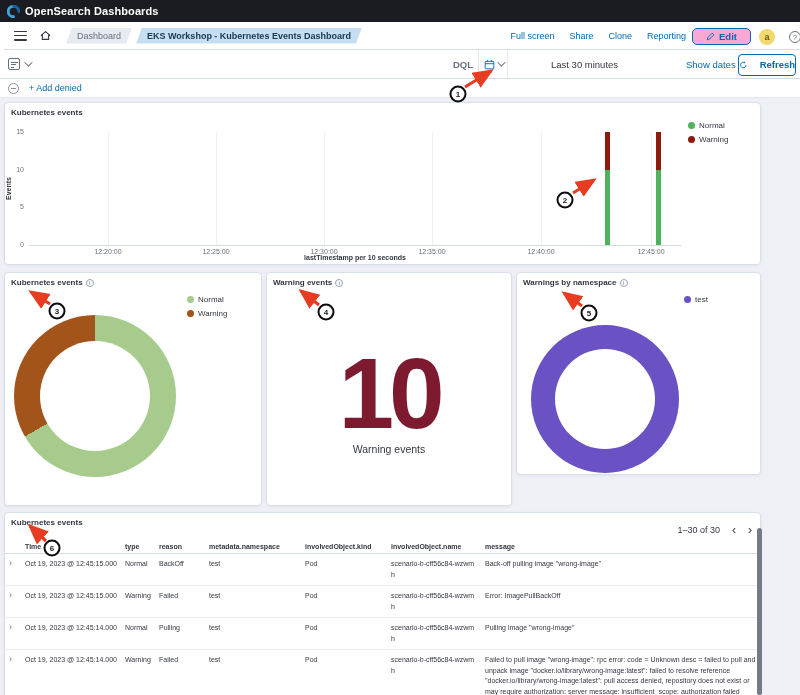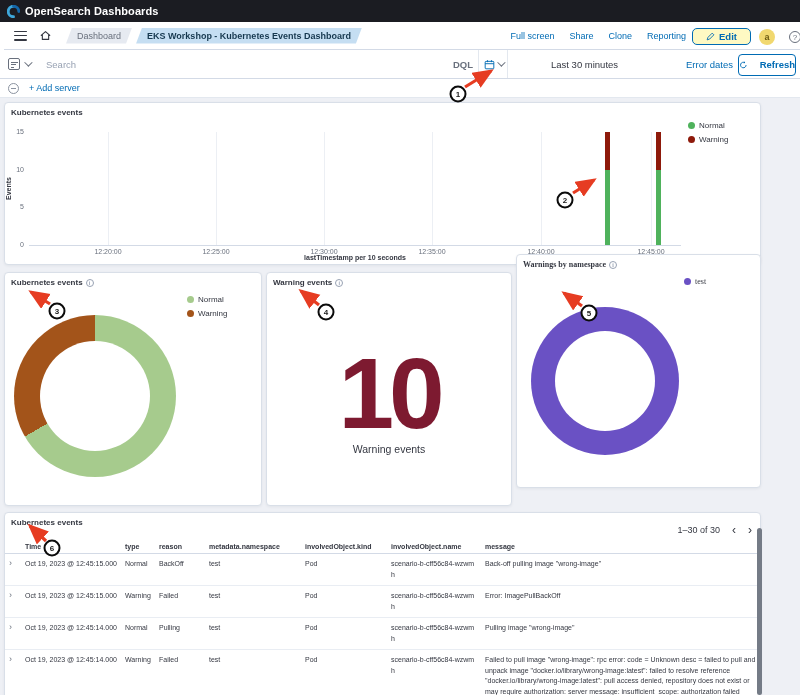--- a/index.html
+++ b/index.html
@@ -15,21 +15,21 @@
   
   .navbar { position:absolute; top:22px; left:4px; width:800px; height:28px; background:#fff; border-bottom:1px solid #d3dae6; display:flex; align-items:center; z-index:4; }
   .hamburger { width:13px; height:10px; margin-left:10px; display:flex; flex-direction:column; justify-content:space-between; cursor:pointer; }
   .hamburger span { display:block; height:1.6px; background:#343741; border-radius:1px; }
   .home-btn { margin-left:12px; display:flex; align-items:center; }
   .crumb { height:16px; line-height:16px; font-size:9px; padding:0 11px; clip-path:polygon(6px 0,100% 0,calc(100% - 6px) 100%,0 100%); }
   .crumb.first { margin-left:14px; background:#e6eaf1; color:#69707d; }
   .crumb.current { margin-left:4px; background:#c5def2; color:#16384f; font-weight:bold;text-align:center; }
   .nav-actions { position:absolute; right:118px; top:0; height:100%; display:flex; align-items:center; gap:15px; }
   .nav-link { font-size:9px; color:#006BB4; cursor:pointer; white-space:nowrap; }
-  .edit-btn { position:absolute; left:688px; top:6px; width:59px; height:17px; border:1px solid #006BB4; border-radius:5px; display:flex; align-items:center; justify-content:center; gap:4px; color:#006BB4; font-size:9.5px; font-weight:bold; background:#fef9c3; cursor:pointer; }
+  .edit-btn { position:absolute; left:688px; top:6px; width:59px; height:17px; border:1px solid #006BB4; border-radius:5px; display:flex; align-items:center; justify-content:center; gap:4px; color:#006BB4; font-size:9.5px; font-weight:bold; background:#f9a8d4; cursor:pointer; }
   .avatar { position:absolute; left:755px; top:6.5px; width:16px; height:16px; border-radius:50%; background:#f1d86f; color:#6b5a11; font-size:9px; font-weight:bold; display:flex; align-items:center; justify-content:center; }
   .help-icon { position:absolute; left:785px; top:9px; width:12px; height:12px; border:1px solid #69707d; border-radius:50%; color:#69707d; font-size:8px; display:flex; align-items:center; justify-content:center; }
 
   
   .querybar { position:absolute; top:50px; left:0; width:800px; height:29px; background:#fff; border-bottom:1px solid #d3dae6; z-index:3; }
   .qleft { position:absolute; left:8px; top:0; height:100%; display:flex; align-items:center; gap:4px; }
   .filter-sq { width:12px; height:12px; border:1.2px solid #69707d; border-radius:2px; position:relative; }
   .filter-sq i { position:absolute; left:2px; height:1.2px; background:#69707d; }
   .filter-sq i:nth-child(1){ top:2.5px; width:7px; }
   .filter-sq i:nth-child(2){ top:5px; width:5px; }
@@ -71,21 +71,21 @@
   #panel-donut1 { left:4px; top:174px; width:258px; height:234px; }
   #donut1-legend { left:182px; top:22px; }
   .donut { position:absolute; border-radius:50%; }
   #donut1 { left:9px; top:42px; width:162px; height:162px; }
   #donut1::after { content:""; position:absolute; inset:26px; background:#fff; border-radius:50%; }
 
   #panel-metric { left:266px; top:174px; width:246px; height:234px; }
   .metric-value { position:absolute; left:0; top:80px; width:100%; text-align:center; font-size:100px; line-height:80px; font-weight:bold; letter-spacing:-5px; }
   .metric-label { position:absolute; left:0; top:170px; width:100%; text-align:center; font-size:10.5px; color:#343741; }
 
-  #panel-donut2 { left:516px; top:156px; width:245px; height:234px;font-family:Liberation Serif, serif; }
+  #panel-donut2 { left:516px; top:174px; width:245px; height:203px; }
   #donut2-legend { left:167px; top:22px; }
   #donut2 { left:14px; top:52px; width:148px; height:148px; }
   #donut2::after { content:""; position:absolute; inset:24px; background:#fff; border-radius:50%; }
 
   #panel-table { left:4px; top:414px; width:757px; height:190px; }
   .pager { position:absolute; right:8px; top:12px; display:flex; align-items:center; gap:12px; }
   .pager-count { font-size:9px; color:#343741;margin-left:12px; }
   .pager-arrow { font-size:12px; color:#343741; line-height:10px; cursor:pointer; }
   .etable { position:absolute; top:26px; left:0; width:757px; border-collapse:collapse; table-layout:fixed; }
   .etable th { font-size:7px; font-weight:bold; color:#343741; text-align:left; padding:4px 4px 3px; border-bottom:1px solid #d3dae6; white-space:nowrap; }
@@ -144,45 +144,44 @@
 
   <div class="querybar">
     <div class="qleft">
       <span class="filter-sq">
           <i></i>
           <i></i>
           <i></i>
         </span>
       <span class="chev-down"></span>
     </div>
-    <input class="search-input" type="text" placeholder="Search" style="">
     <span class="dql">DQL</span>
     <div class="cal-btn">
       <svg width="11" height="11" viewBox="0 0 14 14">
         <rect x="1.5" y="3" width="11" height="9.5" rx="1" fill="none" stroke="#006BB4" stroke-width="1.2"></rect>
         <line x1="4.5" y1="1.5" x2="4.5" y2="4" stroke="#006BB4" stroke-width="1.2"></line>
         <line x1="9.5" y1="1.5" x2="9.5" y2="4" stroke="#006BB4" stroke-width="1.2"></line>
         <line x1="1.5" y1="6" x2="12.5" y2="6" stroke="#006BB4" stroke-width="1.2"></line>
       </svg>
       <span class="chev-down"></span>
     </div>
     <span class="time-text">Last 30 minutes</span>
-    <span class="show-dates">Error dates</span>
+    <span class="show-dates">Show dates</span>
     <div class="refresh-btn">
       <svg width="10" height="10" viewBox="0 0 14 14">
         <path d="M11.5 7 A4.5 4.5 0 1 1 9.5 3.3" fill="none" stroke="#006BB4" stroke-width="1.5"></path>
         <path d="M9.2 0.8 L9.9 3.6 L7.1 4.2 Z" fill="#006BB4"></path>
       </svg>
       <span>Refresh</span>
     </div>
   </div>
 
   <div class="filterbar">
     <span class="filter-circ"></span>
-    <span class="add-filter">+ Add server</span>
+    <span class="add-filter">+ Add denied</span>
   </div>
 
   <div class="dashboard">
 
     <div class="panel" id="panel-hist">
       <div class="panel-title">
           <span>Kubernetes events</span>
         </div>
       <div class="ylab">Events</div>
       <div id="hist-axes">

